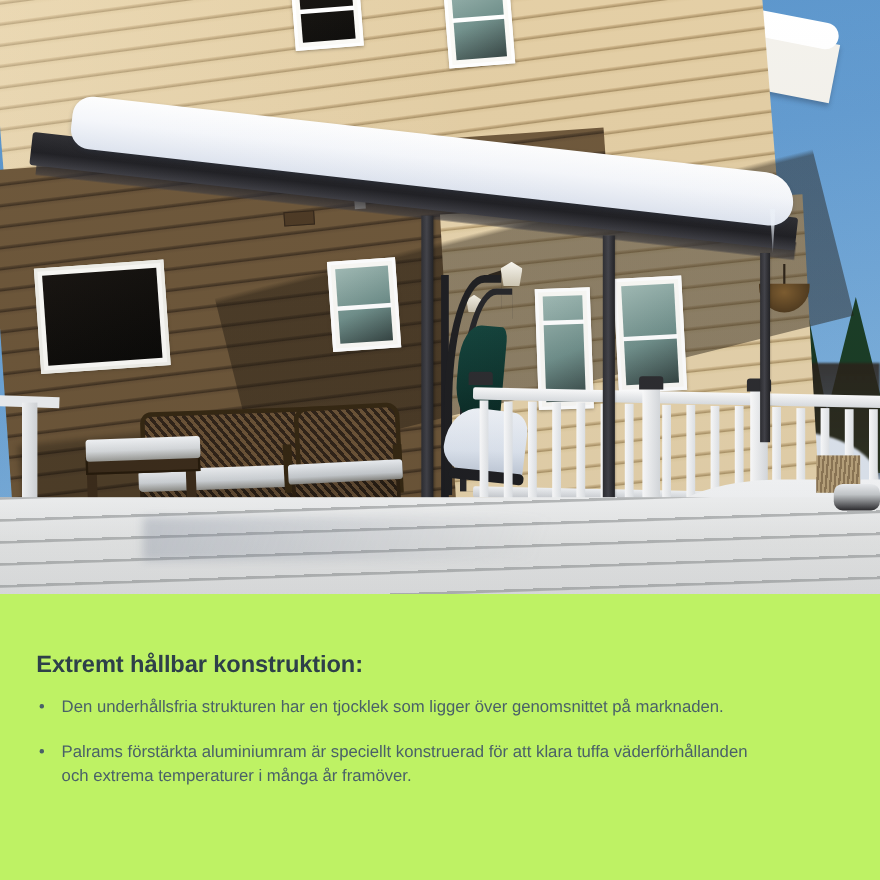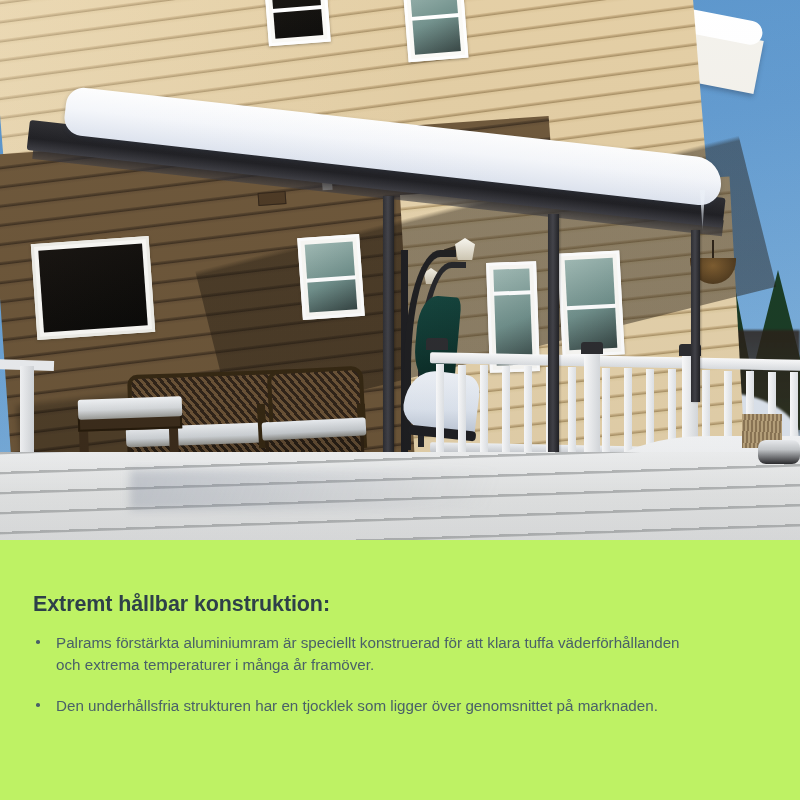--- a/index.html
+++ b/index.html
@@ -732,23 +732,23 @@
     <div class="photo-grain"></div>
   </div>
 
   <div class="text-panel">
 
     <h2 class="heading" style="top:52px">Extremt hållbar konstruktion:</h2>
 
     <ul class="bullets">
       <li class="bullet">
         <span class="dot"></span>
-        <span>Palrams förstärkta aluminiumram är speciellt konstruerad för att klara tuffa väderförhållanden och extrema temperaturer i många år framöver.</span>
+        <span>Den underhållsfria strukturen har en tjocklek som ligger över genomsnittet på marknaden.</span>
       </li>
       <li class="bullet">
         <span class="dot"></span>
-        <span>Den underhållsfria strukturen har en tjocklek som ligger över genomsnittet på marknaden.</span>
+        <span>Palrams förstärkta aluminiumram är speciellt konstruerad för att klara tuffa väderförhållanden och extrema temperaturer i många år framöver.</span>
       </li>
     </ul>
 
   </div>
 
 </div>
 
 </body></html>

